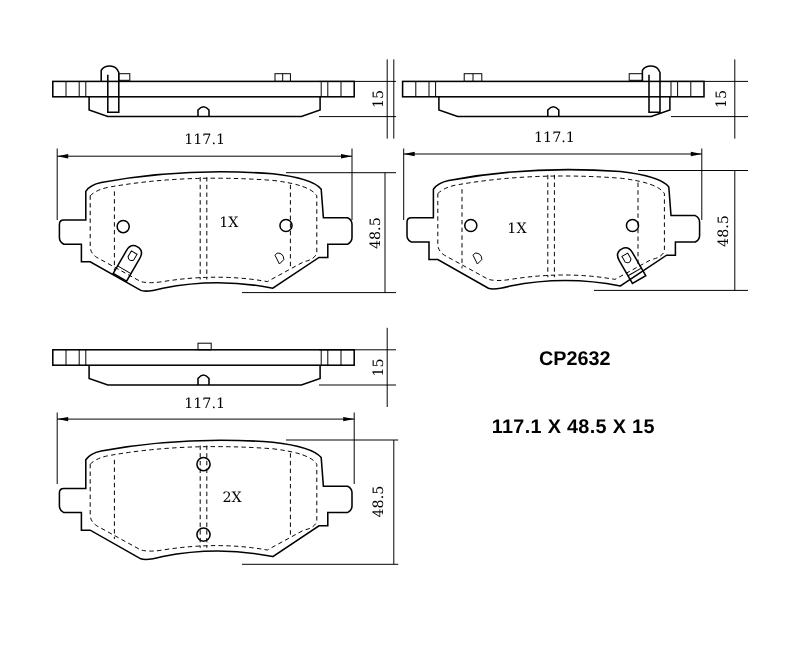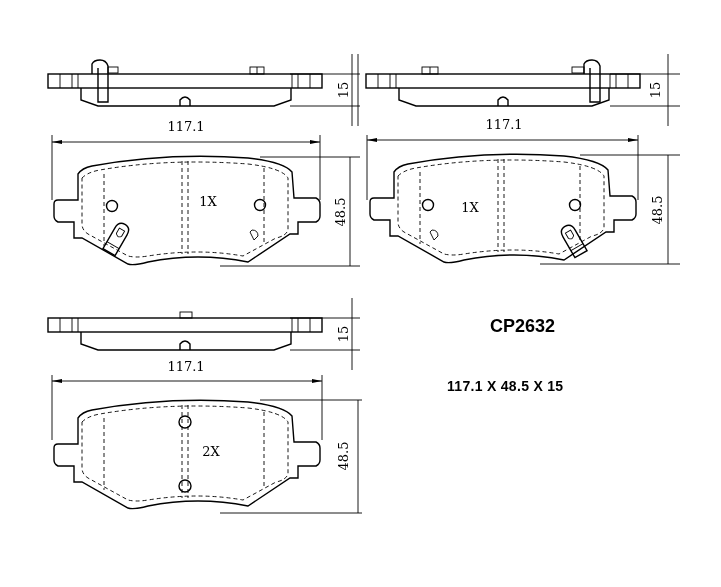--- a/index.html
+++ b/index.html
@@ -5,21 +5,21 @@
   html, body { margin:0; padding:0; background:#ffffff; }
   body { width:721px; height:587px; position:relative; overflow:hidden; }
   svg { position:absolute; left:0; top:0; }
   .ln { stroke:#000; stroke-width:1.4; fill:none; }
   .thin { stroke:#000; stroke-width:0.9; fill:none; }
   .dash { stroke:#000; stroke-width:0.9; fill:none; stroke-dasharray:4 3; }
   .dimtxt { font-family:"DejaVu Serif", serif; font-size:13px; fill:#000; }
   .qtytxt { font-family:"DejaVu Serif", serif; font-size:13px; fill:#000; }
   .label { position:absolute; font-family:"Liberation Sans", sans-serif; font-weight:bold; color:#000; }
   #part-number { left:447px; top:316px; font-size:18px;margin-left:43px; }
-  #part-dims { left:447px; top:378px; font-size:14px; letter-spacing:0.3px; }
+  #part-dims { left:447px; top:378px; font-size:18px; letter-spacing:0.3px; }
 </style>
 </head>
 <body>
 
 <svg width="721" height="587" viewBox="0 0 721 587">
   <defs>
 
     <g id="side-base">
 
       <rect x="0" y="0" width="274" height="14" class="ln"></rect>

